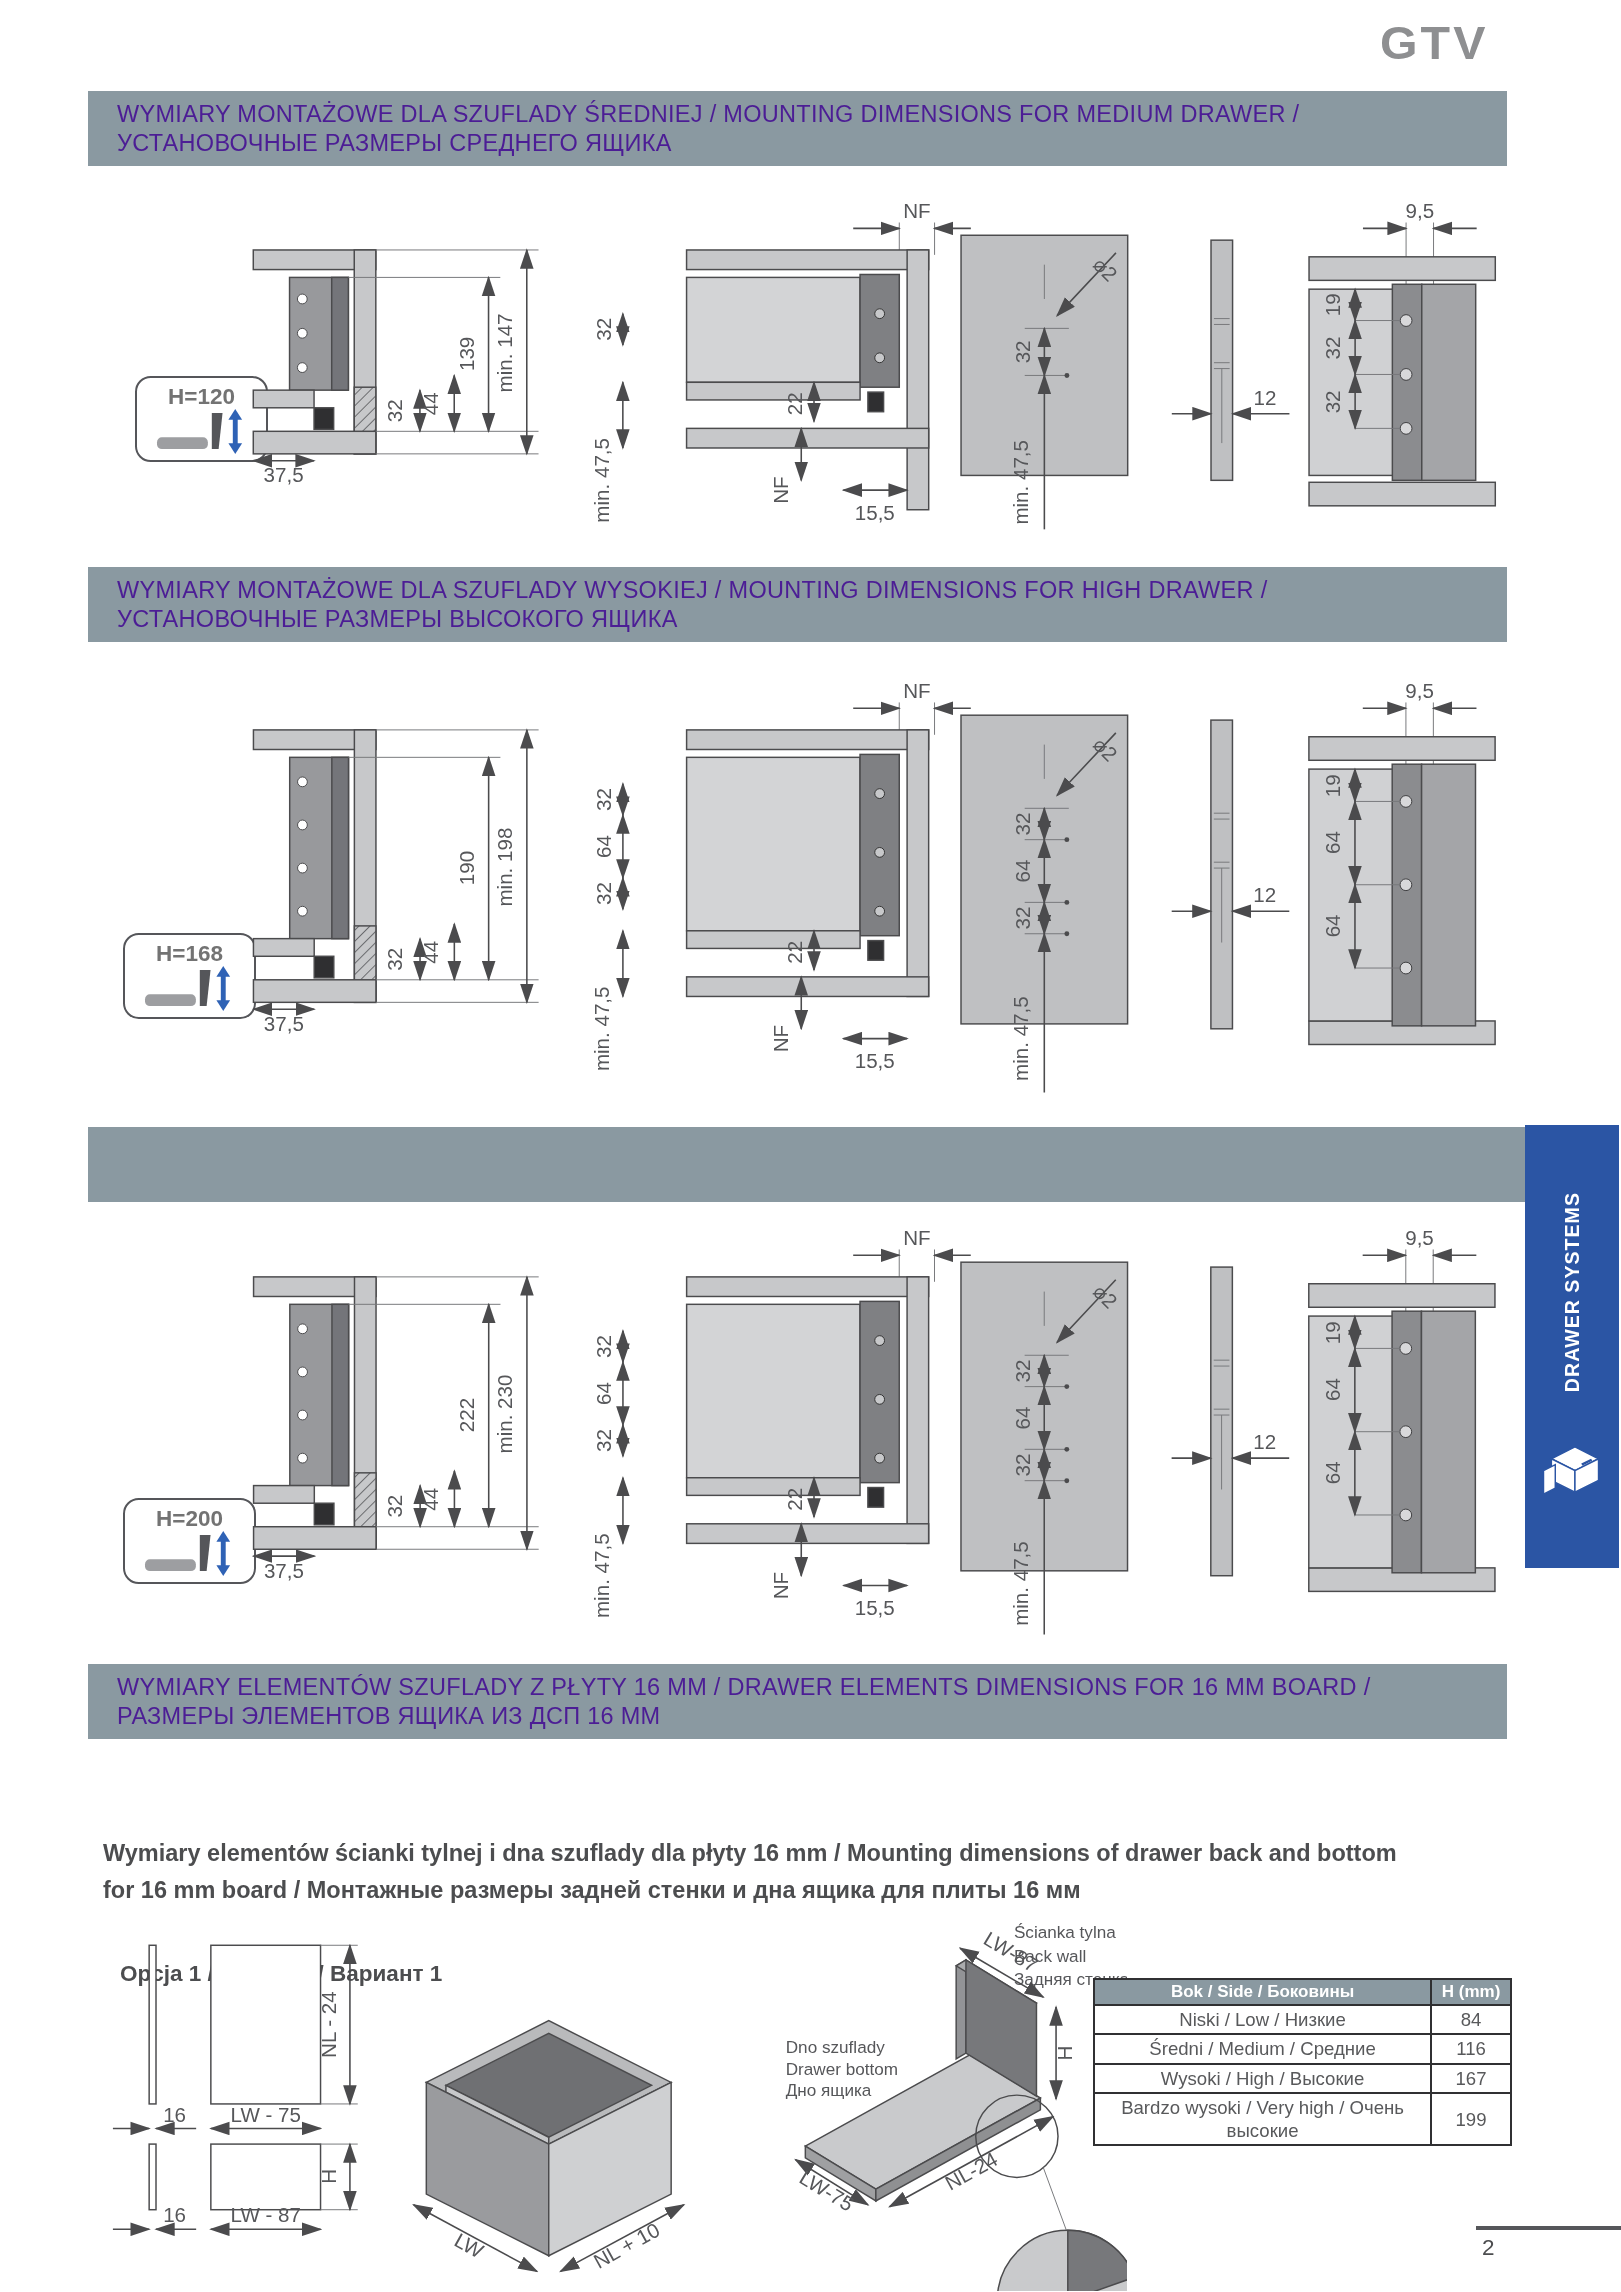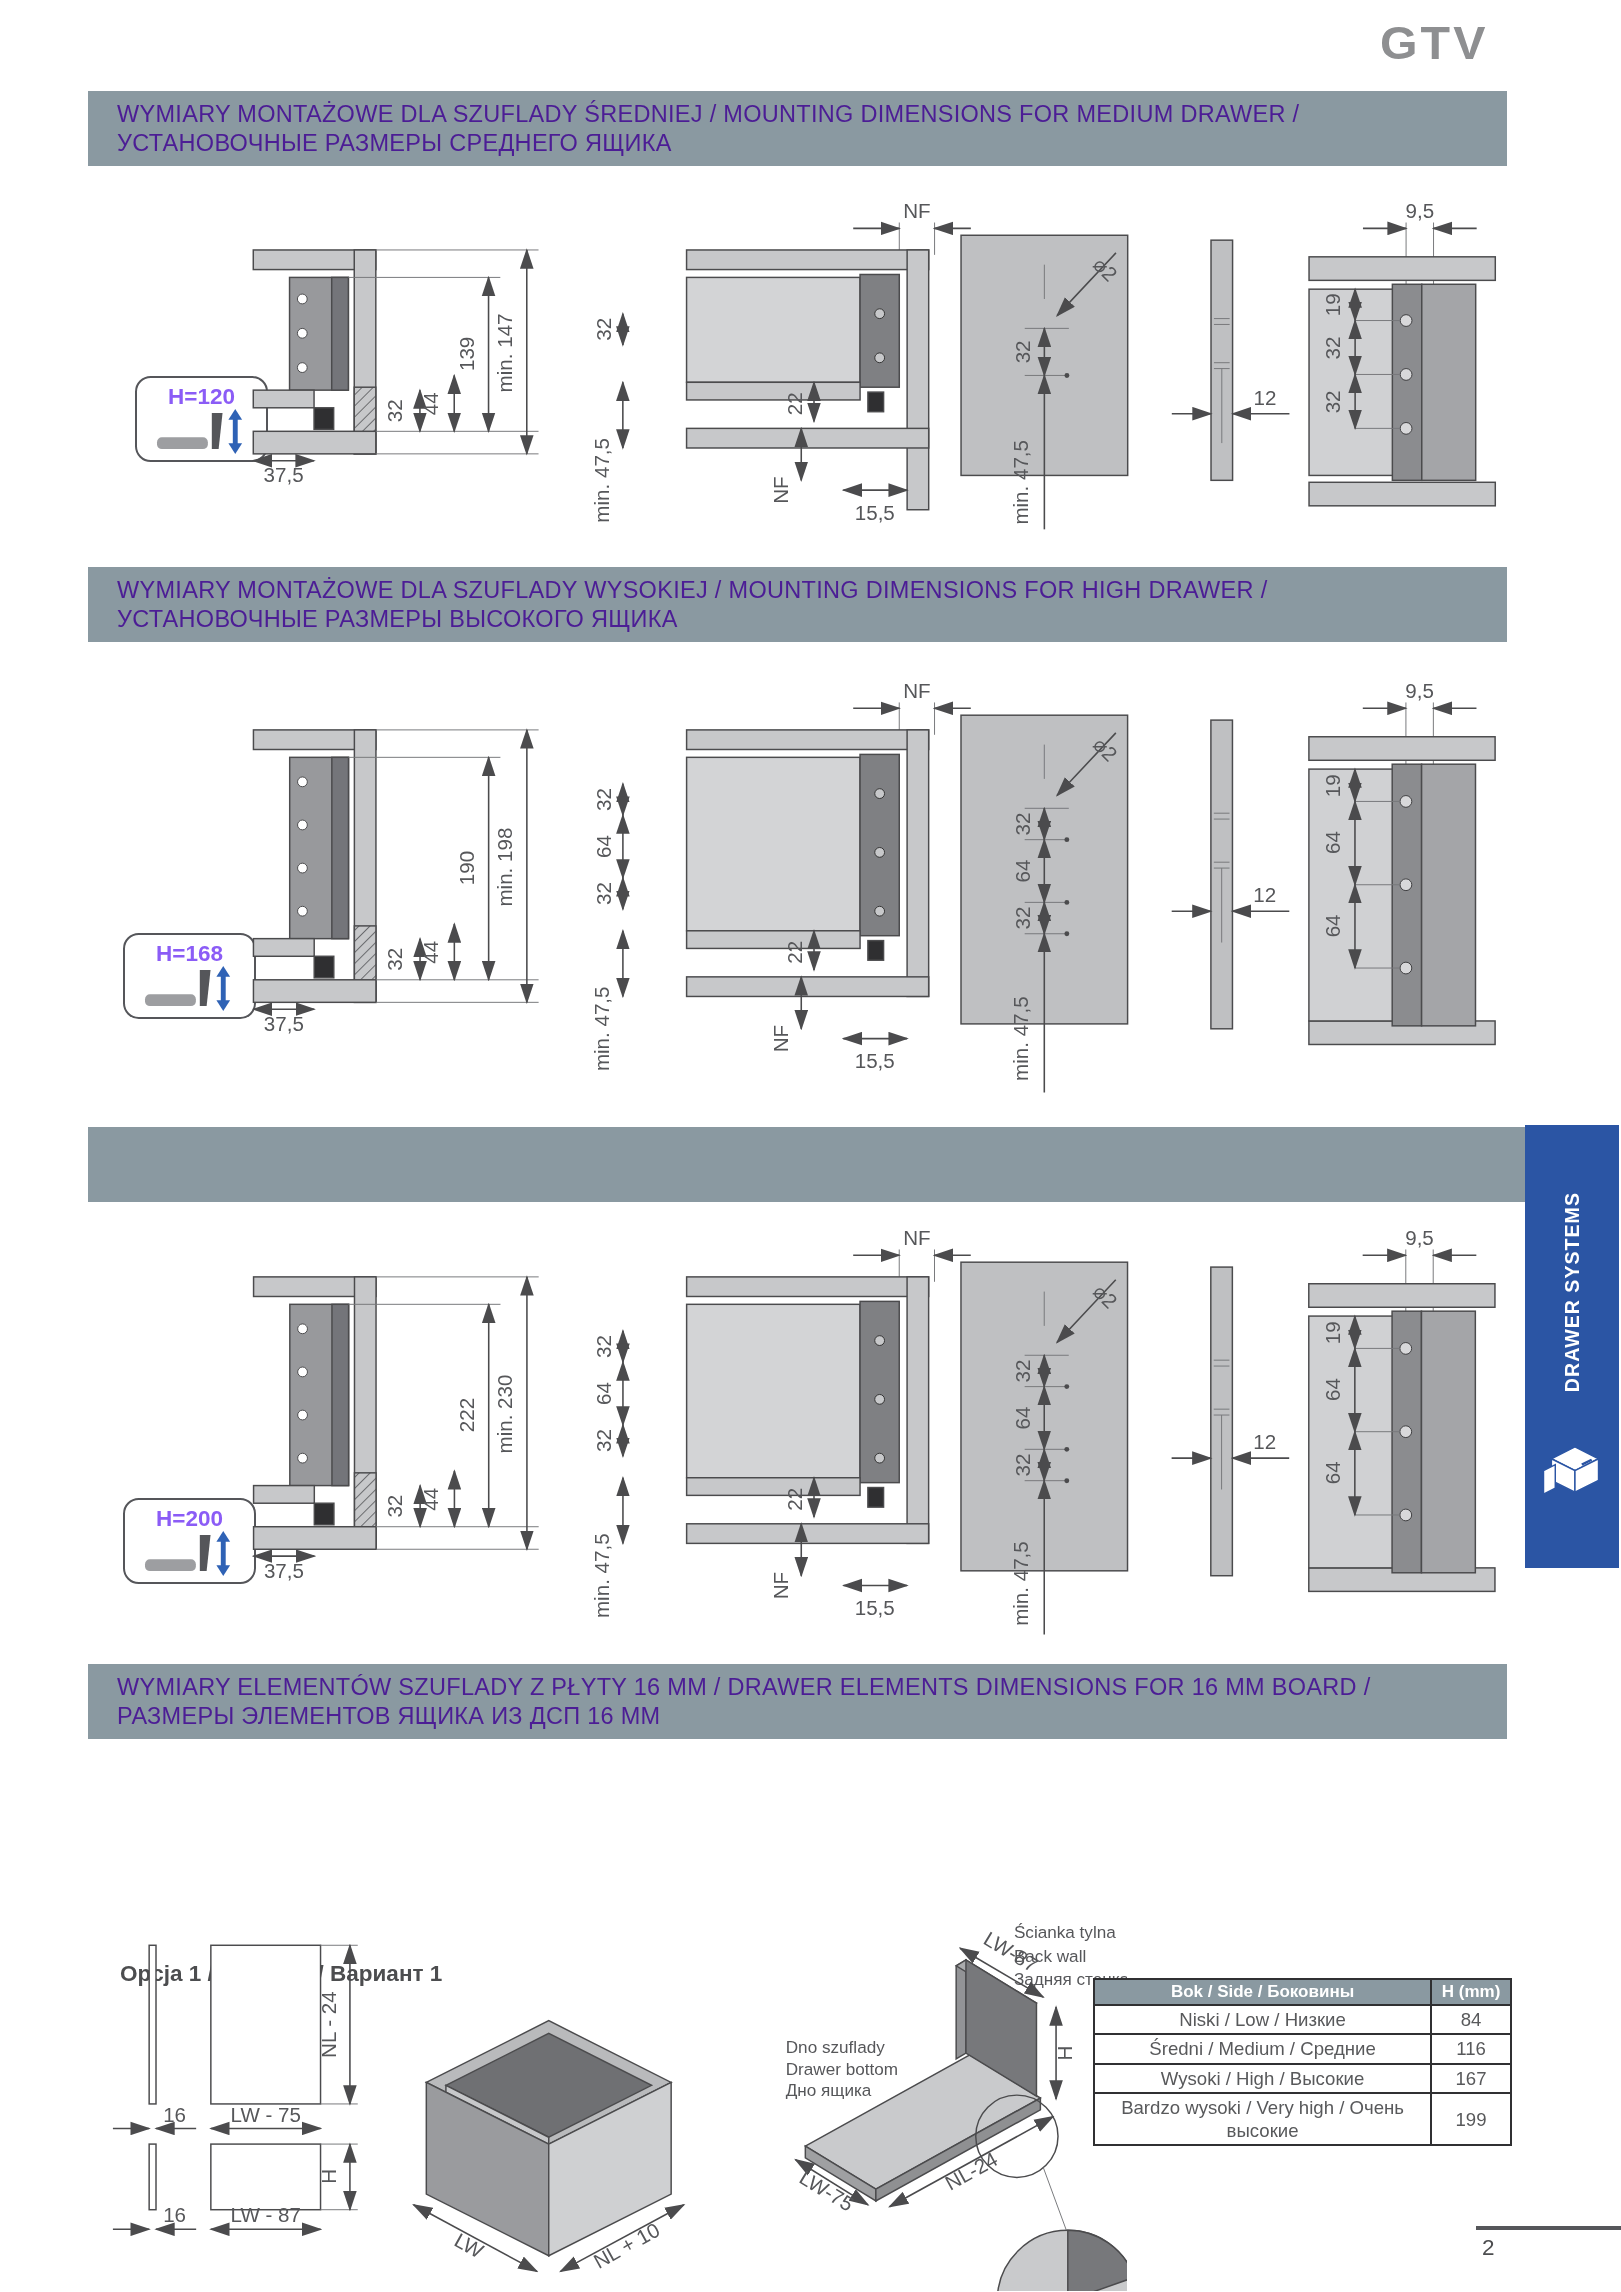--- a/index.html
+++ b/index.html
@@ -6,21 +6,21 @@
   #page{position:relative;width:1621px;height:2293px;background:#ffffff;overflow:hidden;
         font-family:"Liberation Sans",sans-serif;}
   .logo{position:absolute;left:1380px;top:15.7px;font-size:46px;font-weight:bold;color:#8e8f91;
         letter-spacing:2.9px;transform:scaleX(1.05);transform-origin:left top;}
   .bar{position:absolute;left:88px;width:1419px;height:75px;background:#8a99a1;color:#4c1d95;
        box-sizing:border-box;padding:8.8px 0 0 29px;}
   .bar div{font-size:23.5px;line-height:29px;letter-spacing:0.3px;white-space:nowrap;}
   .bar.wide{width:1437px;}
   .badge{position:absolute;width:129px;height:82px;border:2.9px solid #55565a;border-radius:15.7px;
          background:#fff;display:flex;flex-direction:column;align-items:center;justify-content:center;}
-  .badge-label{font-size:22.5px;font-weight:bold;color:#8b5cf6;line-height:1;margin:2px 0 1px 0;}
+  .badge-label{font-size:22.5px;font-weight:bold;color:#737373;line-height:1;margin:2px 0 1px 0;}
   .dimsvg{position:absolute;left:118px;}
   .botsvg{position:absolute;left:88px;top:1911px;}
   svg text{font-size:21px;fill:#56575a;font-family:"Liberation Sans",sans-serif;}
   svg text.sm{font-size:17.5px;}
   .dl{stroke:#4b4b4d;stroke-width:1.6;fill:none;}
   .xl{stroke:#77787b;stroke-width:1;fill:none;}
   .shape{stroke:#4b4b4d;stroke-width:1.5;}
   .subtitle{position:absolute;left:103px;top:1835px;font-weight:bold;color:#4c4d4f;font-size:23.5px;line-height:37px;}
   .option{position:absolute;left:120px;top:1961px;font-weight:bold;color:#4c4d4f;font-size:22.5px;}
   table.tbl{position:absolute;left:1093px;top:1978px;width:419px;border-collapse:collapse;}
@@ -464,20 +464,24 @@
         <line class="xl" x1="62" y1="298" x2="108" y2="298"></line>
       <line class="dl" x1="62" y1="95" x2="62" y2="128" marker-start="url(#mk3)" marker-end="url(#mk3)"></line>
       <line class="dl" x1="62" y1="128" x2="62" y2="213" marker-start="url(#mk3)" marker-end="url(#mk3)"></line>
       <line class="dl" x1="62" y1="213" x2="62" y2="298" marker-start="url(#mk3)" marker-end="url(#mk3)"></line>
       <text transform="rotate(-90 47 112)" x="47" y="112" text-anchor="middle">19</text>
       <text transform="rotate(-90 47 170)" x="47" y="170" text-anchor="middle">64</text>
       <text transform="rotate(-90 47 255)" x="47" y="255" text-anchor="middle">64</text>
     </g>
   </svg>
 
+  <div class="subtitle">
+    <div>Wymiary elementów ścianki tylnej i dna szuflady dla płyty 16 mm / Mounting dimensions of drawer back and bottom</div>
+    <div>for 16 mm board / Монтажные размеры задней стенки и дна ящика для плиты 16 мм</div>
+  </div>
   <div class="option">Opcja 1 / Option 1 / Вариант 1</div>
 
   <svg class="botsvg" width="1039" height="380" viewBox="0 0 1060 388">
     <defs>
       <marker id="mk4" viewBox="0 0 12 8" markerWidth="13" markerHeight="9" refX="11" refY="4" orient="auto-start-reverse">
         <path d="M0,0 L12,4 L0,8 Z" fill="#4b4b4d"></path>
         </marker>
     </defs>
 
     <g>

